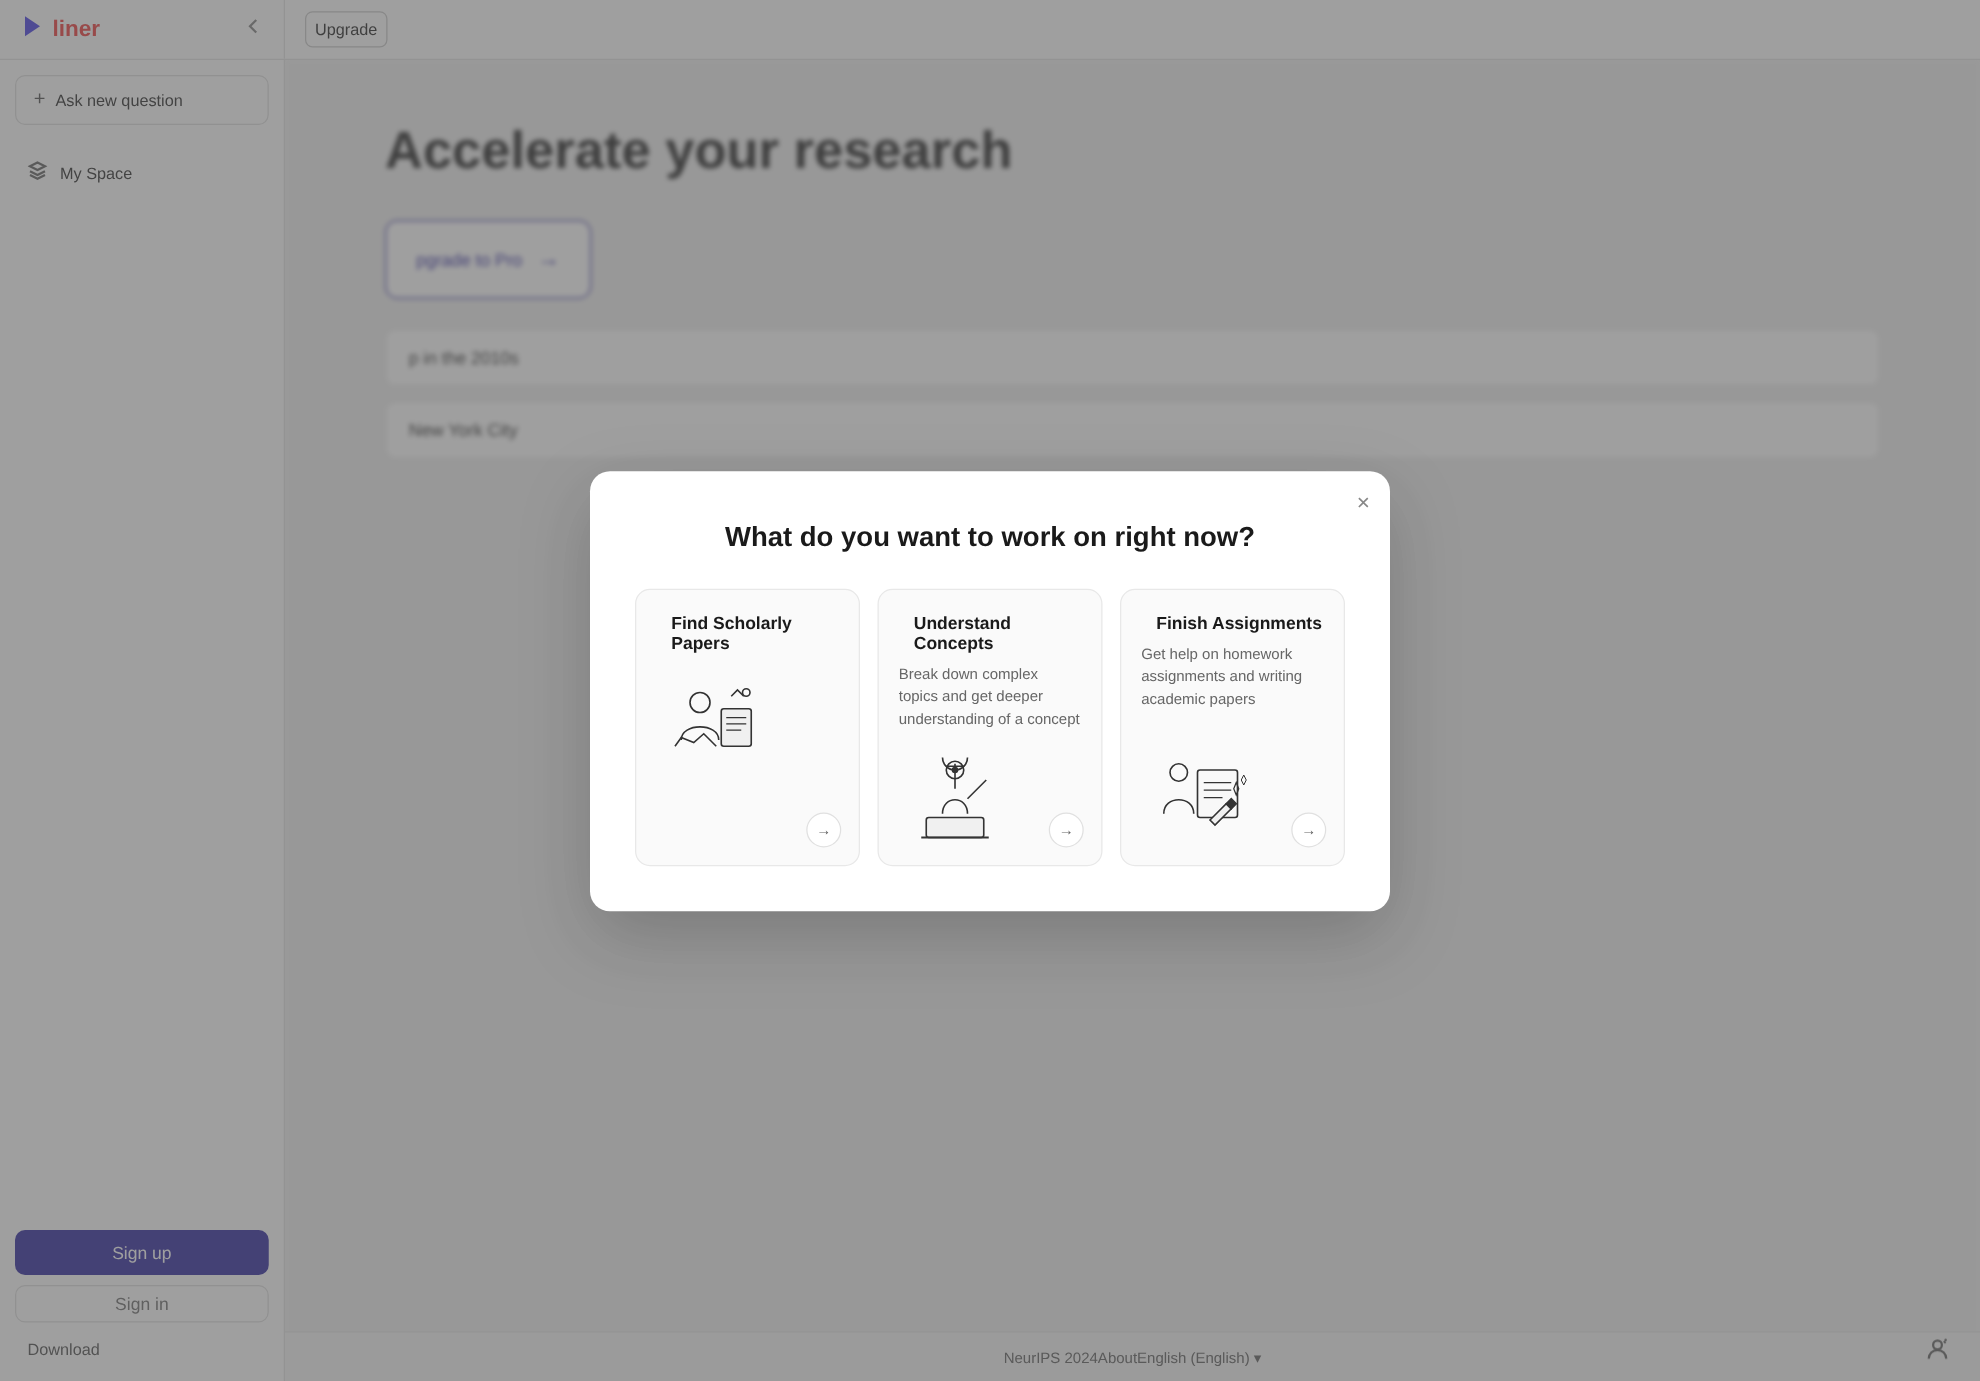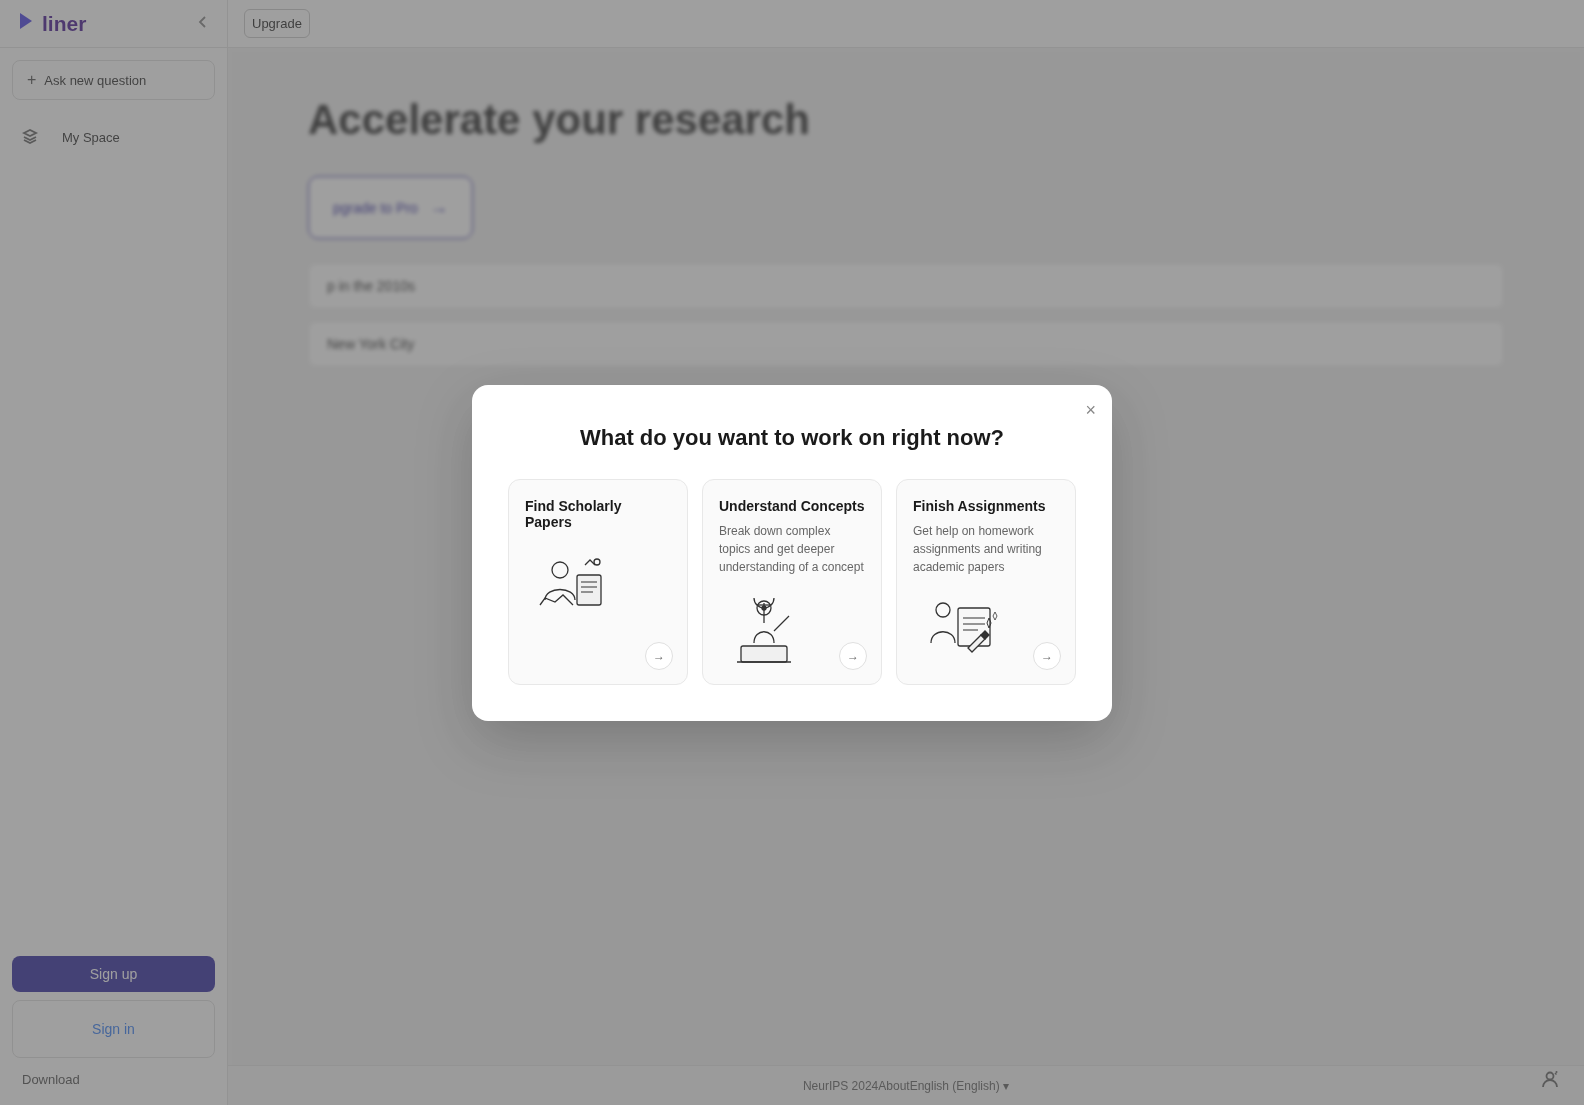--- a/index.html
+++ b/index.html
@@ -8,21 +8,21 @@
     
     .header {
       position: fixed; top: 0; left: 0; right: 0; height: 48px;
       background: #fff; border-bottom: 1px solid #e5e5e5;
       display: flex; align-items: center; z-index: 10;
     }
     .header-logo-area {
       width: 228px; display: flex; align-items: center; justify-content: space-between;
       padding: 0 16px; border-right: 1px solid #e5e5e5; height: 100%;
     }
-    .logo { display: flex; align-items: center; gap: 6px; font-weight: 700; font-size: 21px; color: #4c1d95; text-decoration: none; }
+    .logo { display: flex; align-items: center; gap: 6px; font-weight: 700; font-size: 18px; color: #ef4444; text-decoration: none; }
     .logo-icon { color: #4f46e5; font-size: 20px; }
     .collapse-btn { background: none; border: none; cursor: pointer; color: #888; font-size: 16px; }
     .header-tabs { display: flex; align-items: center; gap: 0; padding: 0 24px; flex: 1; }
     .tab-item { padding: 14px 16px; font-size: 14px; cursor: pointer; color: #555; border-bottom: 2px solid transparent; }
     .tab-item.active { color: #2c2c2c; font-weight: 500; border-bottom: 2px solid #2c2c2c; }
     .header-right { padding: 0 16px; }
     .upgrade-btn {
       padding: 6px 7px; border: 1px solid #ccc; border-radius: 6px;
       background: #fff; cursor: pointer; font-size: 13px; color: #2c2c2c;
     }
@@ -35,32 +35,32 @@
     }
     .sidebar-top { padding: 12px; }
     .ask-question-btn {
       width: 100%; padding: 10px 14px; background: #fff; border: 1px solid #e0e0e0;
       border-radius: 8px; cursor: pointer; font-size: 13px; color: #333;
       display: flex; align-items: center; gap: 8px; text-align: left;
     }
     .ask-question-btn .plus { color: #555; font-size: 16px; }
     .sidebar-nav { padding: 8px 12px; }
     .nav-item {
-      display: flex; align-items: center; gap: 24px; padding: 8px 10px;
+      display: flex; align-items: center; gap: 10px; padding: 8px 10px;
       border-radius: 6px; cursor: pointer; font-size: 13px; color: #333;
     }
     .nav-icon { color: #666; font-size: 15px; }
     .sidebar-bottom { margin-top: auto; padding: 12px; }
     .signup-btn {
       width: 100%; padding: 10px; background: #3730a3; color: #fff;
       border: none; border-radius: 8px; cursor: pointer; font-size: 14px; font-weight: 500;
       margin-bottom: 8px;
     }
     .signin-btn {
-      width: 100%; padding: 20px; background: #fff; color: #3b82f6;
+      width: 100%; padding: 6px; background: #fff; color: #737373;
       border: 1px solid #e0e0e0; border-radius: 8px; cursor: pointer; font-size: 14px;
       margin-bottom: 8px;
     }
     .download-link { font-size: 13px; color: #555; padding: 6px 10px; display: block; cursor: pointer; }
 
     
     .overlay {
       position: fixed; top: 0; left: 0; right: 0; bottom: 0;
       background: rgba(80,80,80,0.55); z-index: 100;
       display: flex; align-items: center; justify-content: center;
@@ -80,21 +80,21 @@
       font-size: 22px; font-weight: 700; color: #1a1a1a;
       text-align: center; margin-bottom: 28px;
     }
     .modal-cards { display: flex; gap: 14px; }
     .modal-card {
       flex: 1; border: 1px solid #e8e8e8; border-radius: 12px;
       padding: 18px 16px 16px; cursor: pointer; background: #fafafa;
       display: flex; flex-direction: column; transition: border-color 0.15s;
       min-height: 200px; position: relative;
     }
-    .card-title { font-size: 14px; font-weight: 700; color: #1a1a1a; margin-bottom: 8px; }
+    .card-title { font-size: 14px; font-weight: 700; color: #1a1a1a; margin-bottom: 8px; margin-left: 12px; }
     .card-desc { font-size: 12px; color: #666; line-height: 1.5; flex: 1; }
     .card-illustration {
       margin-top: 12px; height: 80px; display: flex; align-items: flex-end;
     }
     .card-arrow {
       position: absolute; bottom: 14px; right: 14px;
       width: 28px; height: 28px; border: 1px solid #e0e0e0; border-radius: 50%;
       background: #fff; display: flex; align-items: center; justify-content: center;
       font-size: 12px; color: #666;
     }

